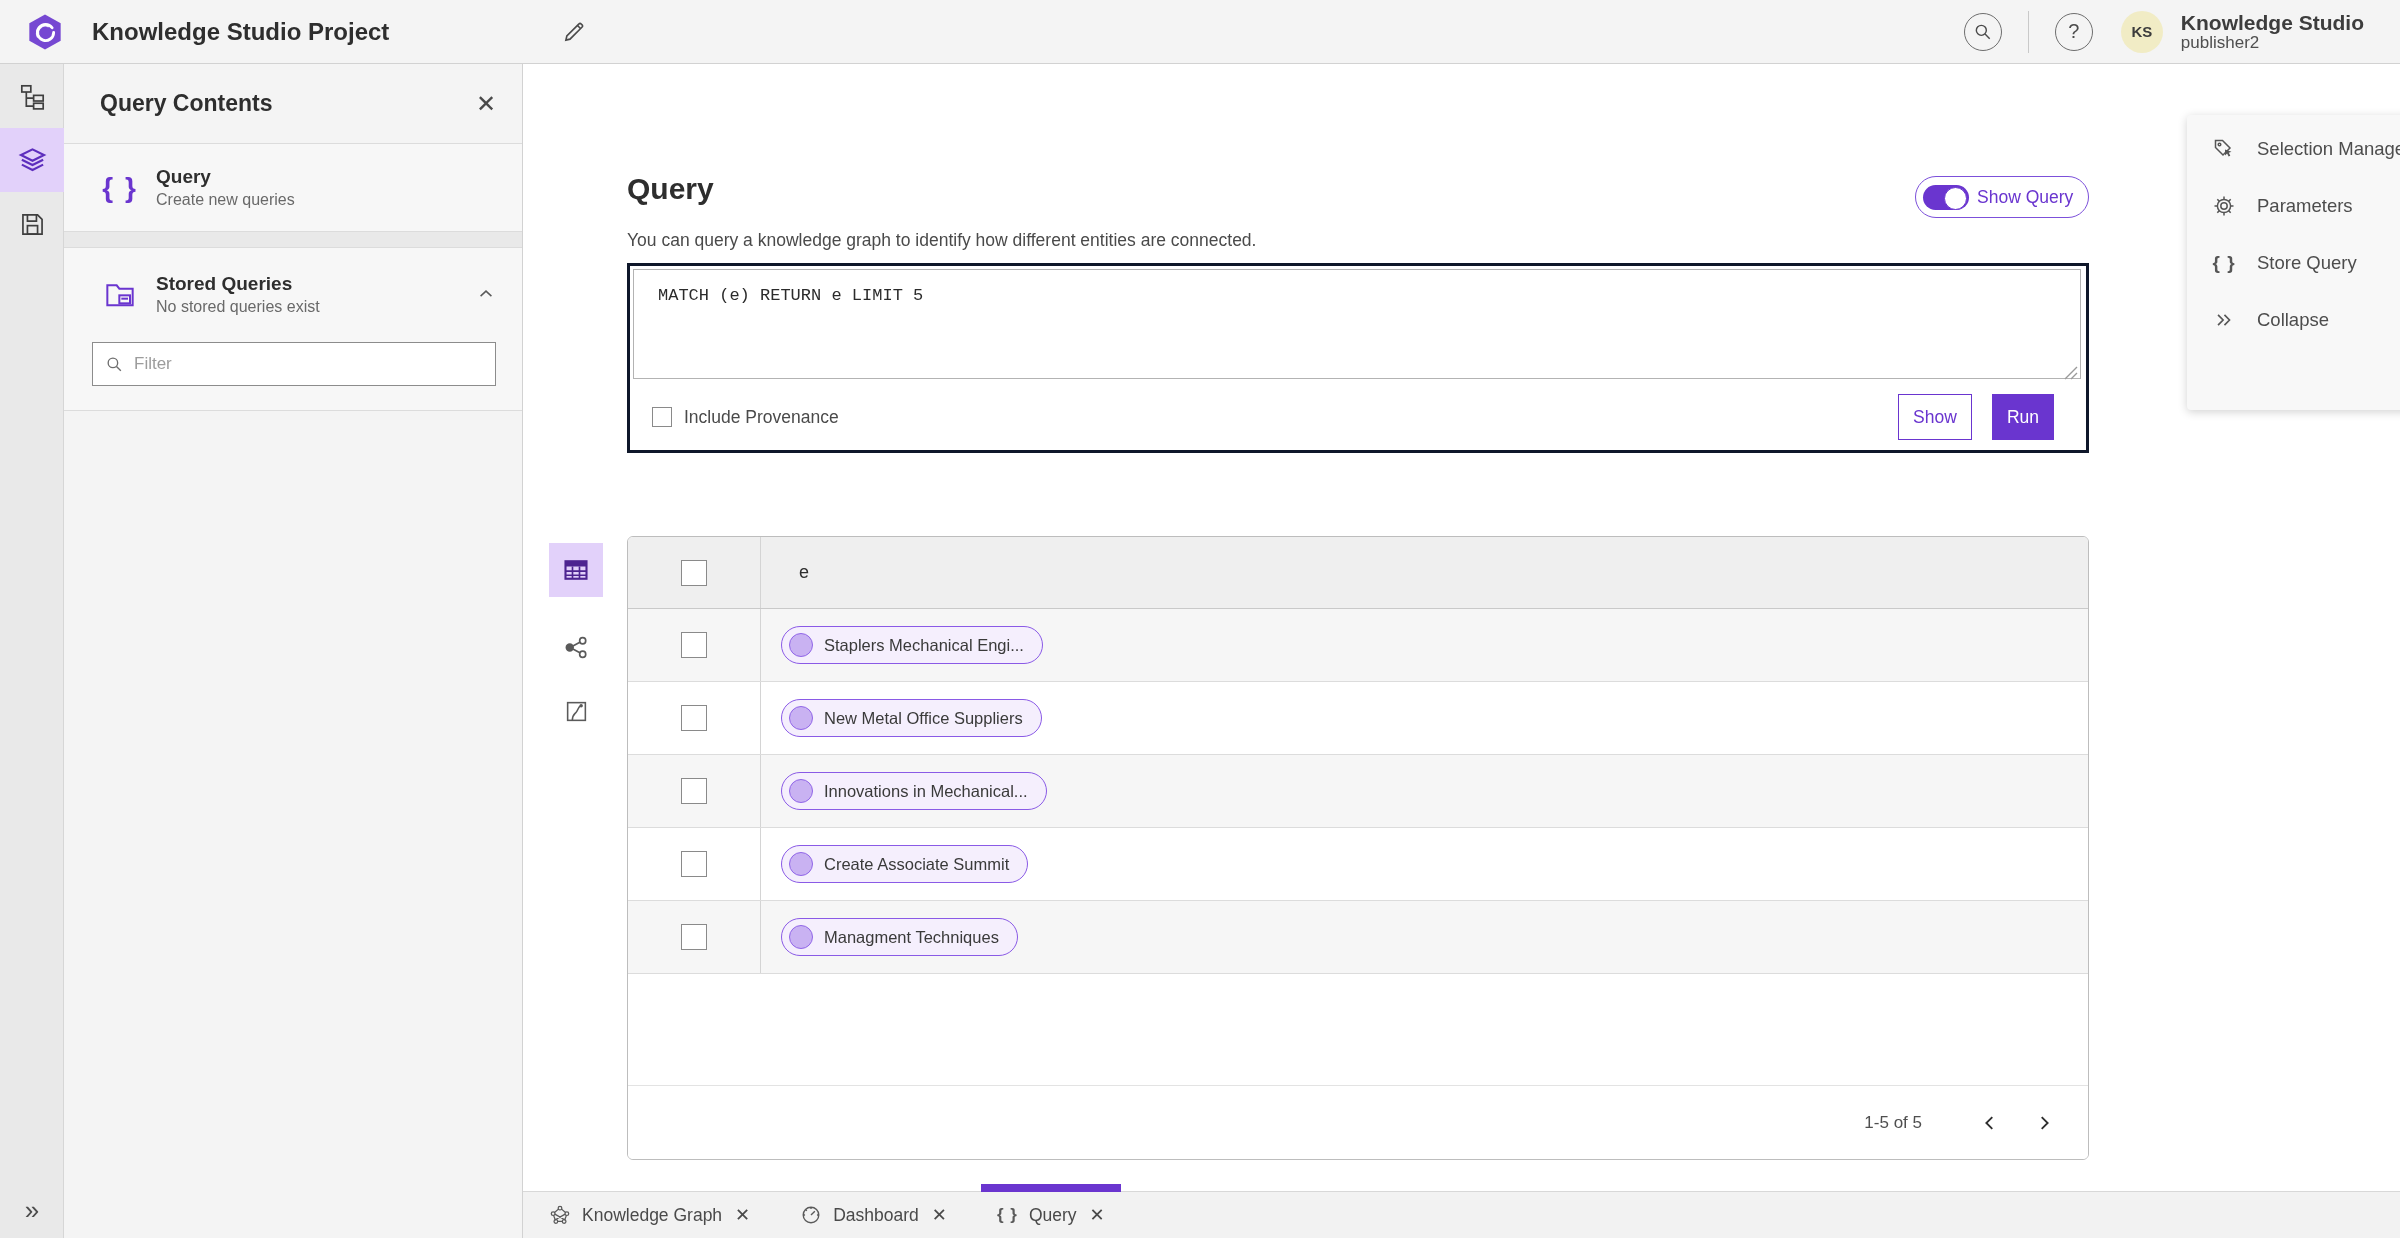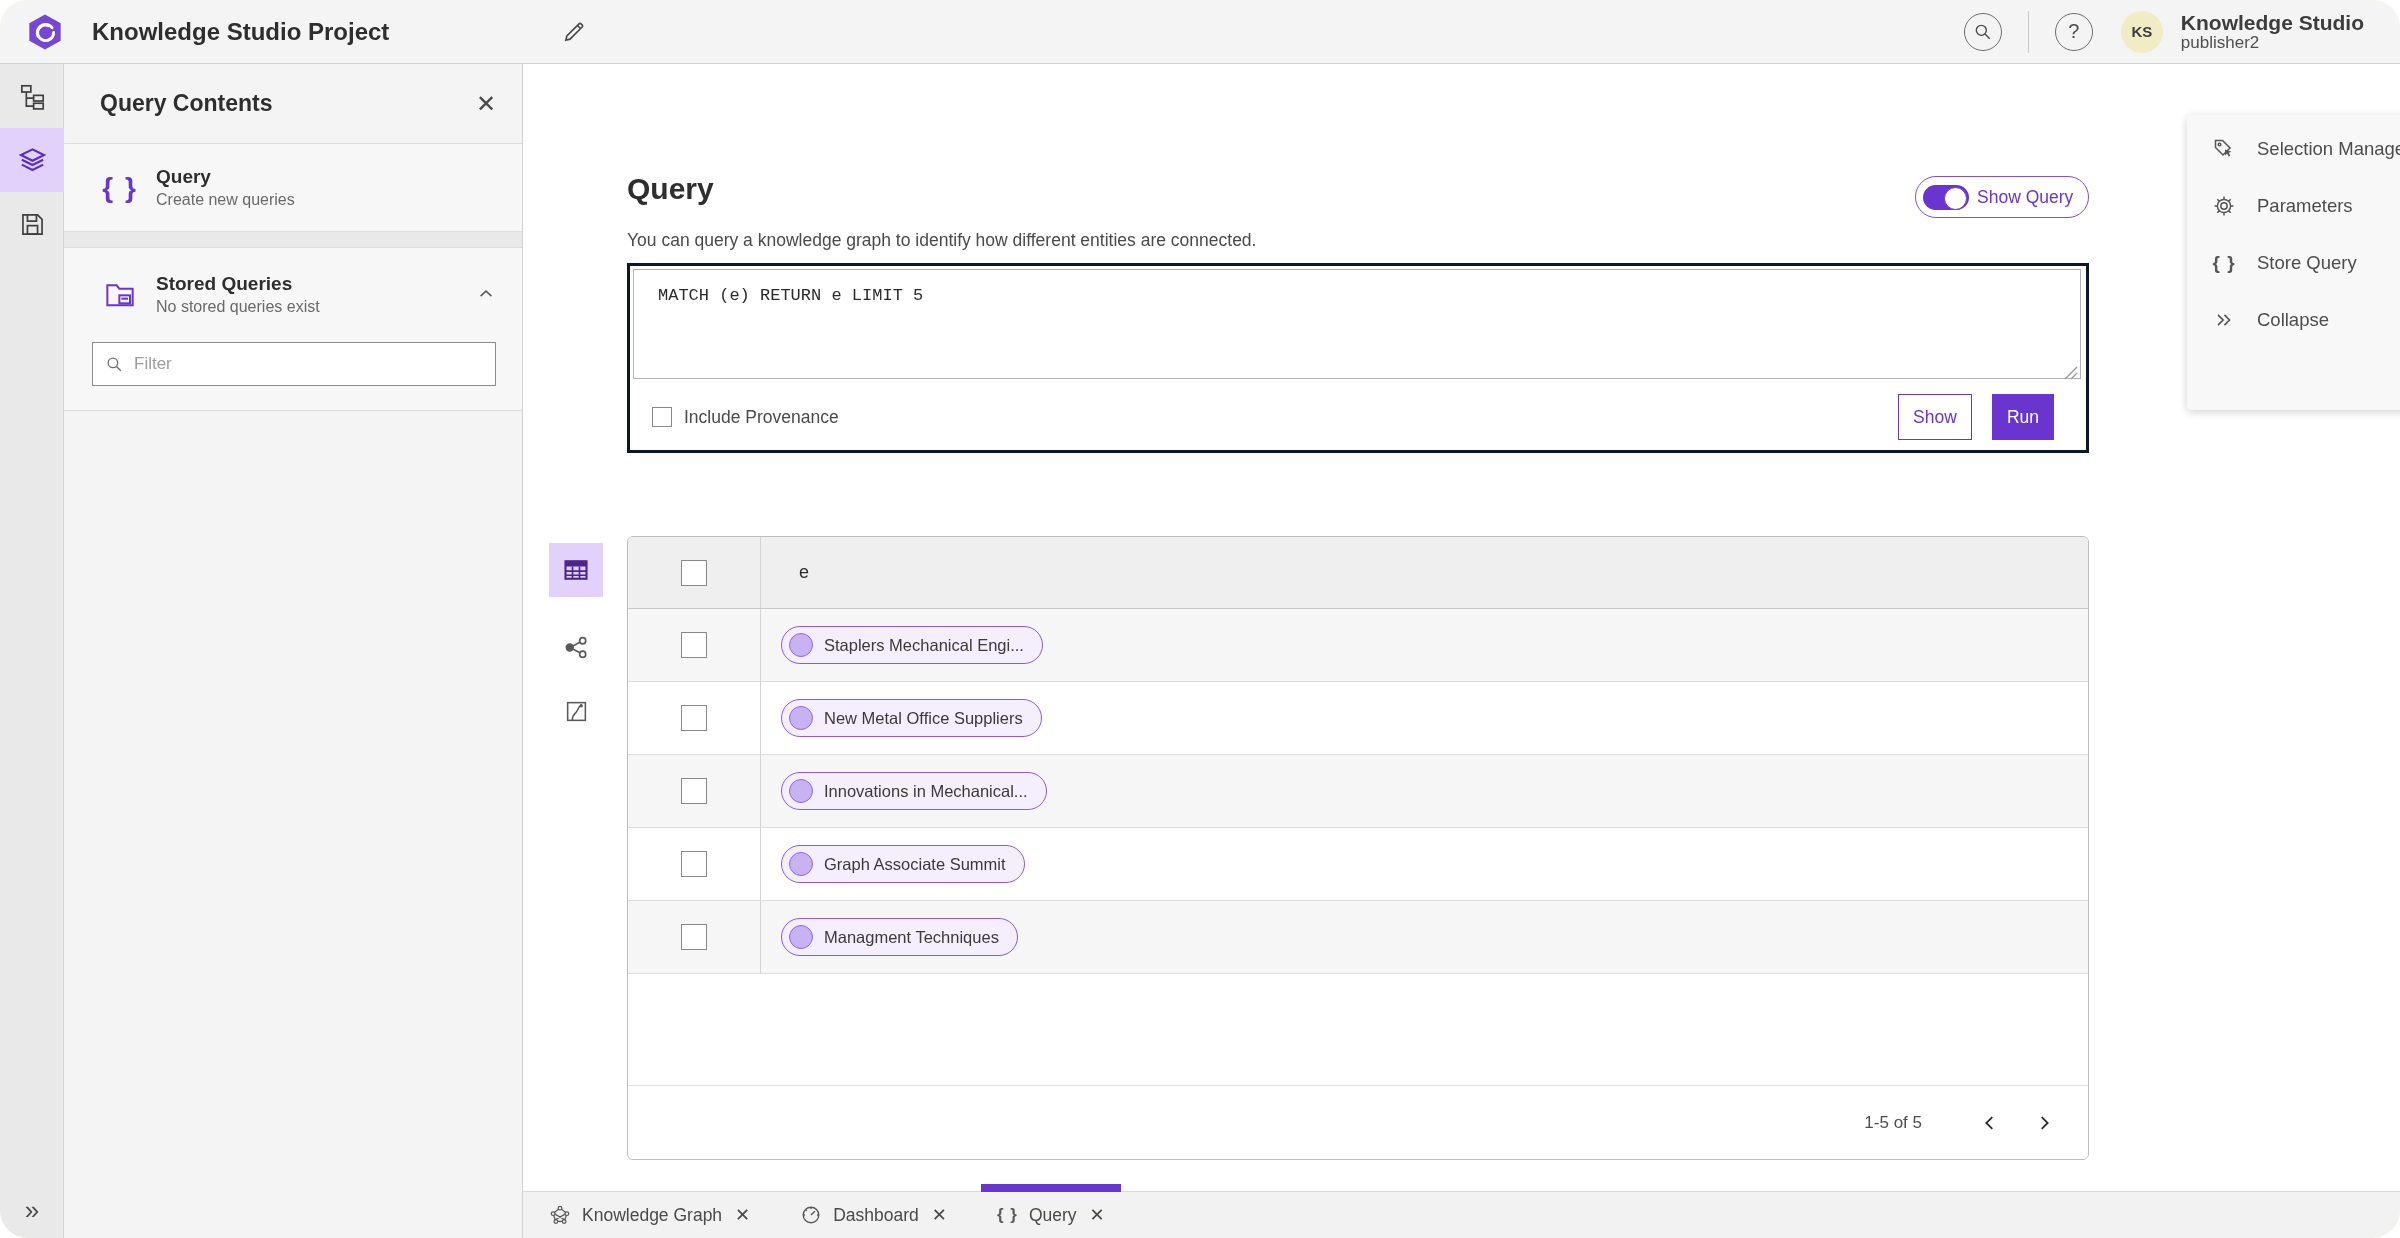--- a/index.html
+++ b/index.html
@@ -2,21 +2,21 @@
 <html style="--accent: #6a35cf; --accent-dark: #4d2490; --accent-light: #e2d1fa; --link: #7445d6; --pill-border: #8a5ae6; --pill-bg: #f5effd; --pill-dot-bg: #c9b2f2; --pill-dot-border: #9166e8; --avatar-bg: #f1ecc5;"><head>
 <meta charset="utf-8">
 <style>
   :root{
     --accent:#6a35cf; --accent-dark:#4d2490; --accent-light:#e2d1fa;
     --link:#7445d6; --pill-border:#8a5ae6; --pill-bg:#f5effd;
     --pill-dot-bg:#c9b2f2; --pill-dot-border:#9166e8; --avatar-bg:#f1ecc5;
   }
   *{box-sizing:border-box;margin:0;padding:0;font-family:"Liberation Sans","DejaVu Sans",sans-serif;}
   html,body{background:#fff;}
-  #app{position:relative;width:2400px;height:1238px;overflow:hidden;background:#fef9c3;border-radius:28px;}
+  #app{position:relative;width:2400px;height:1238px;overflow:hidden;background:#fef9c3;}
 
   
   .hdr{position:absolute;left:0;top:0;width:2400px;height:64px;background:#f4f4f4;
        border-bottom:1px solid #d2d2d2;display:flex;align-items:center;}
   .logo{width:38px;height:38px;margin-left:26px;flex:none;}
   .hdr-title{margin-left:28px;font-size:24px;font-weight:700;color:#2e2e2e;}
   .pencil{margin-left:170px;width:30px;height:30px;display:flex;align-items:center;justify-content:center;cursor:pointer;}
   .hdr-right{margin-left:auto;display:flex;align-items:center;margin-right:30px;}
   .circle-btn{width:38px;height:38px;border:1px solid #6e6e6e;border-radius:50%;background:transparent;
        display:flex;align-items:center;justify-content:center;color:#4a4a4a;font-size:20px;cursor:pointer;}
@@ -338,21 +338,21 @@
             </span>
         </div>
       </div>
       <div class="trow">
         <div class="cell-check">
             <span class="chk"></span>
           </div>
         <div class="cell-e">
             <span class="pill">
           <span class="pill-dot"></span>
-          <span class="pill-label">Graph Associate Summit</span>
+          <span class="pill-label">Create Associate Summit</span>
             </span>
         </div>
       </div>
       <div class="trow">
         <div class="cell-check">
             <span class="chk"></span>
           </div>
         <div class="cell-e">
             <span class="pill">
           <span class="pill-dot"></span>

